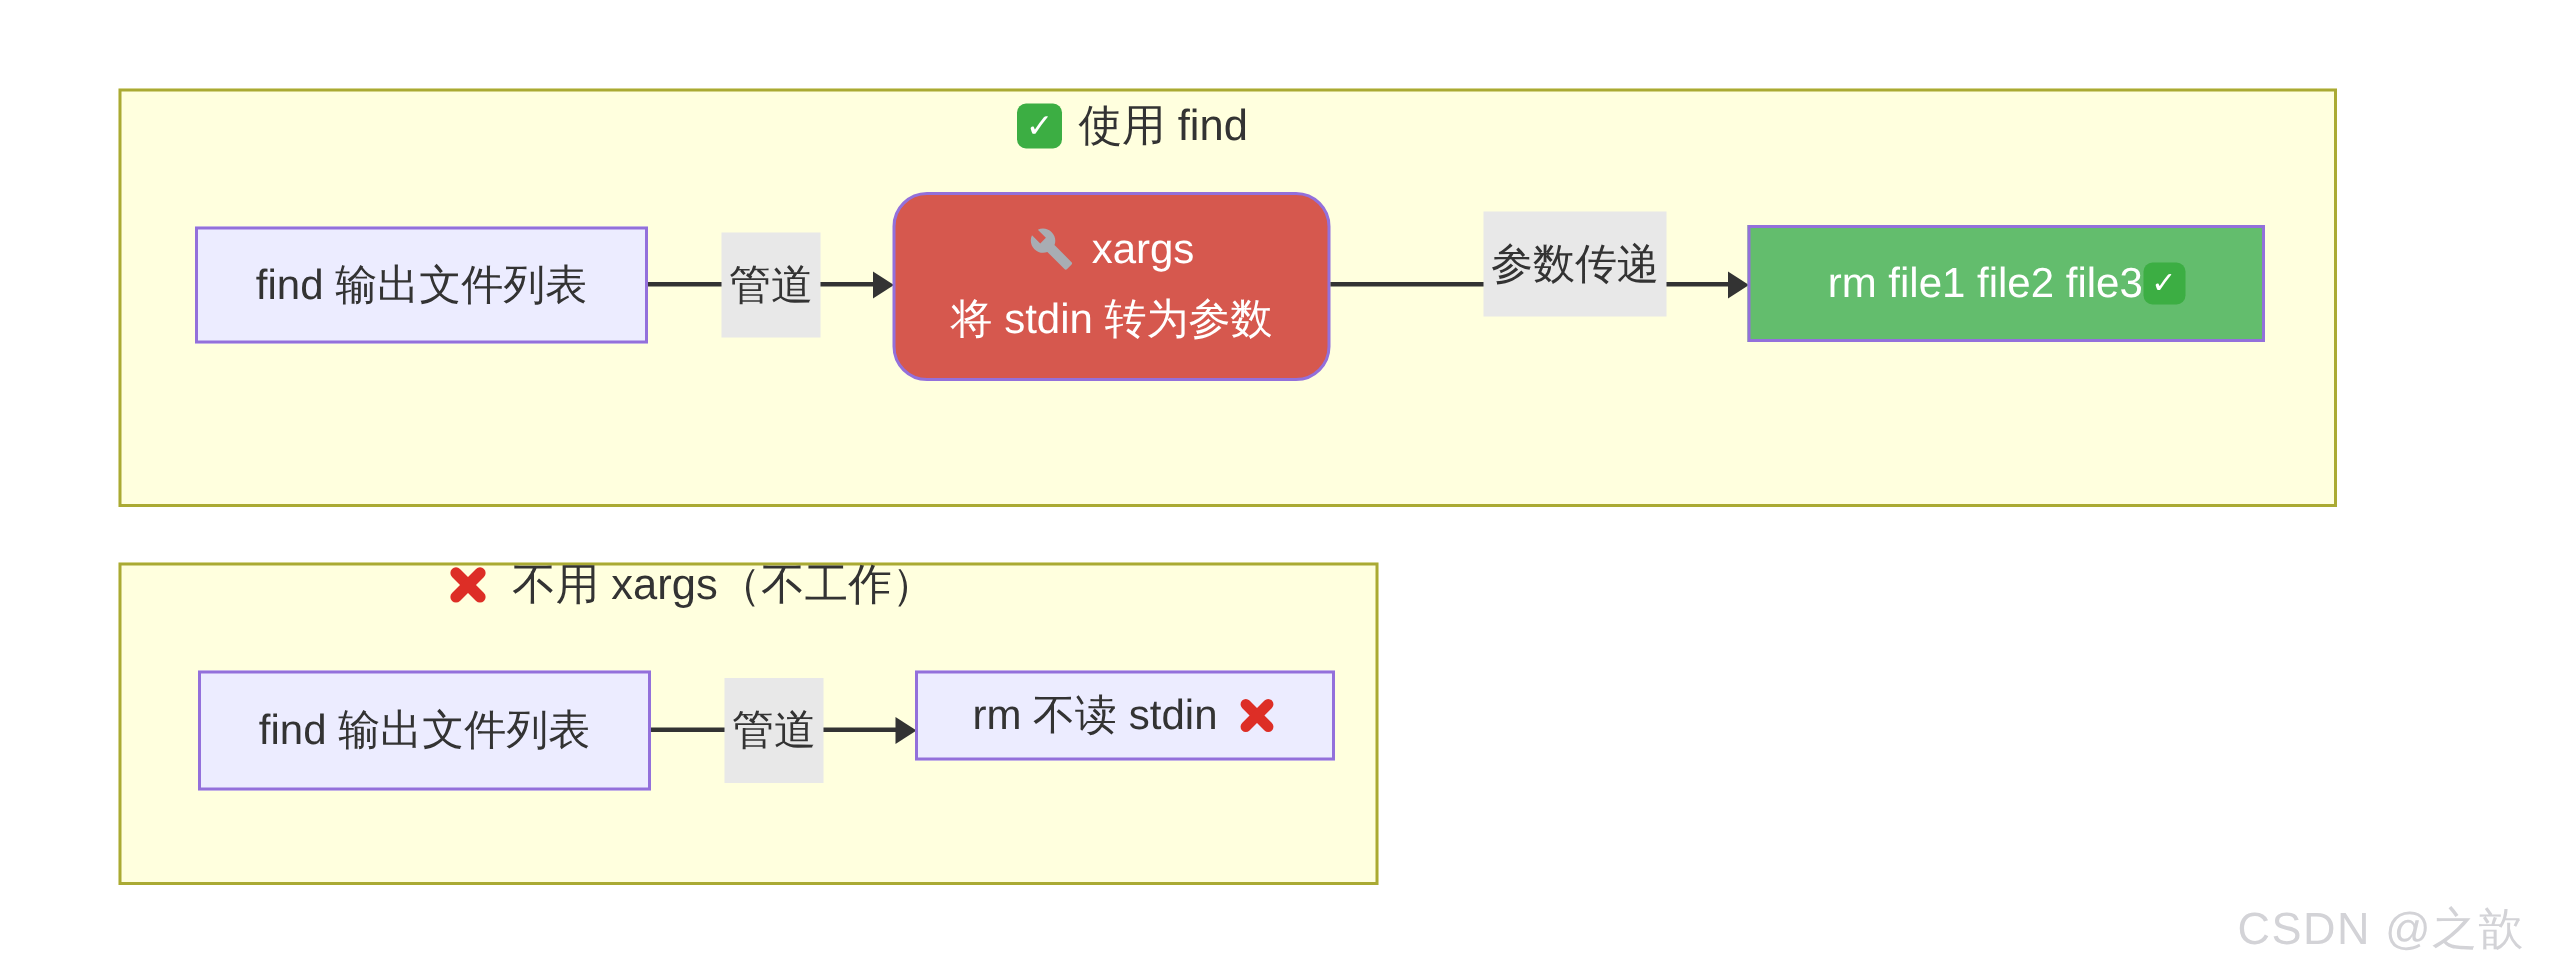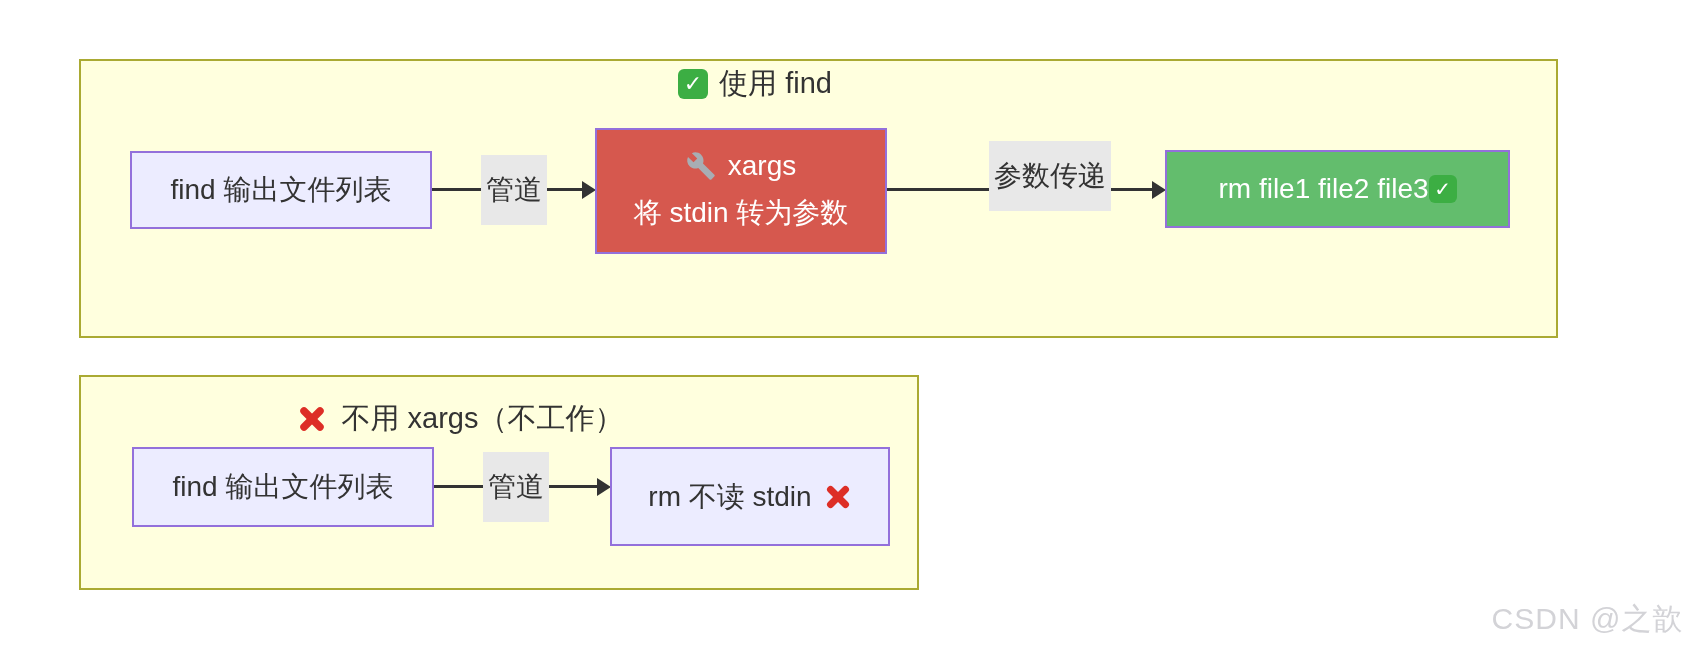--- a/index.html
+++ b/index.html
@@ -19,21 +19,21 @@
   }
   .node {
     position:absolute; box-sizing:border-box;
     display:flex; align-items:center; justify-content:center;
     background:var(--node-fill,#ececff);
     border:2px solid var(--node-border,#9370db);
     font-size:28px; color:var(--text-color,#333333); white-space:nowrap;
   }
   .node.red {
     background:var(--node-red-fill,#d6584e); color:#ffffff;
-    flex-direction:column; gap:12px;
+    flex-direction:column; gap:12px;border-radius:23px;
   }
   .node.red .nline { display:flex; align-items:center; gap:12px; }
   .node.green { background:var(--node-green-fill,#63bd6d); color:#ffffff; }
   .edge-line { position:absolute; height:3px; background:var(--edge-color,#333333); }
   .arrowhead {
     position:absolute; width:0; height:0;
     border-left:14px solid var(--edge-color,#333333);
     border-top:9px solid transparent; border-bottom:9px solid transparent;
   }
   .edge-label {
@@ -93,37 +93,37 @@
   <div class="arrowhead" style="left:1152px; top:181px;"></div>
   <div class="edge-label" style="left:1050px; top:176px;">参数传递</div>
 
   <div class="node green" style="left:1165px; top:150px; width:345px; height:78px;">
     <span>rm file1 file2 file3</span>
     <span class="check-badge small">✓</span>
   </div>
 
   <div class="subgraph" style="left:79px; top:375px; width:840px; height:215px;"></div>
 
-  <div class="sg-title" style="left:230px; top:399px; width:460px; height:40px;gap:15px;">
+  <div class="sg-title" style="left:230px; top:370px; width:460px; height:40px;gap:15px;">
     <svg class="cross-icon" width="30" height="30" viewBox="0 0 30 30">
       <line x1="7" y1="7" x2="23" y2="23"></line>
       <line x1="23" y1="7" x2="7" y2="23"></line>
     </svg>
     <span>不用 xargs（不工作）</span>
   </div>
 
   <div class="node" style="left:132px; top:447px; width:302px; height:80px;">
     <span>find 输出文件列表</span>
   </div>
 
   <div class="edge-line" style="left:434px; top:485px; width:165px;"></div>
   <div class="arrowhead" style="left:597px; top:478px;"></div>
   <div class="edge-label" style="left:516px; top:487px;">管道</div>
 
-  <div class="node" style="left:610px; top:447px; width:280px; height:99px; gap:12px;">
+  <div class="node" style="left:610px; top:447px; width:280px; height:60px; gap:12px;">
     <span>rm 不读 stdin</span>
     <svg class="cross-icon" width="28" height="28" viewBox="0 0 30 30">
       <line x1="7" y1="7" x2="23" y2="23"></line>
       <line x1="23" y1="7" x2="7" y2="23"></line>
     </svg>
   </div>
 
   <div class="watermark">CSDN @之歆</div>
 </div>
 

